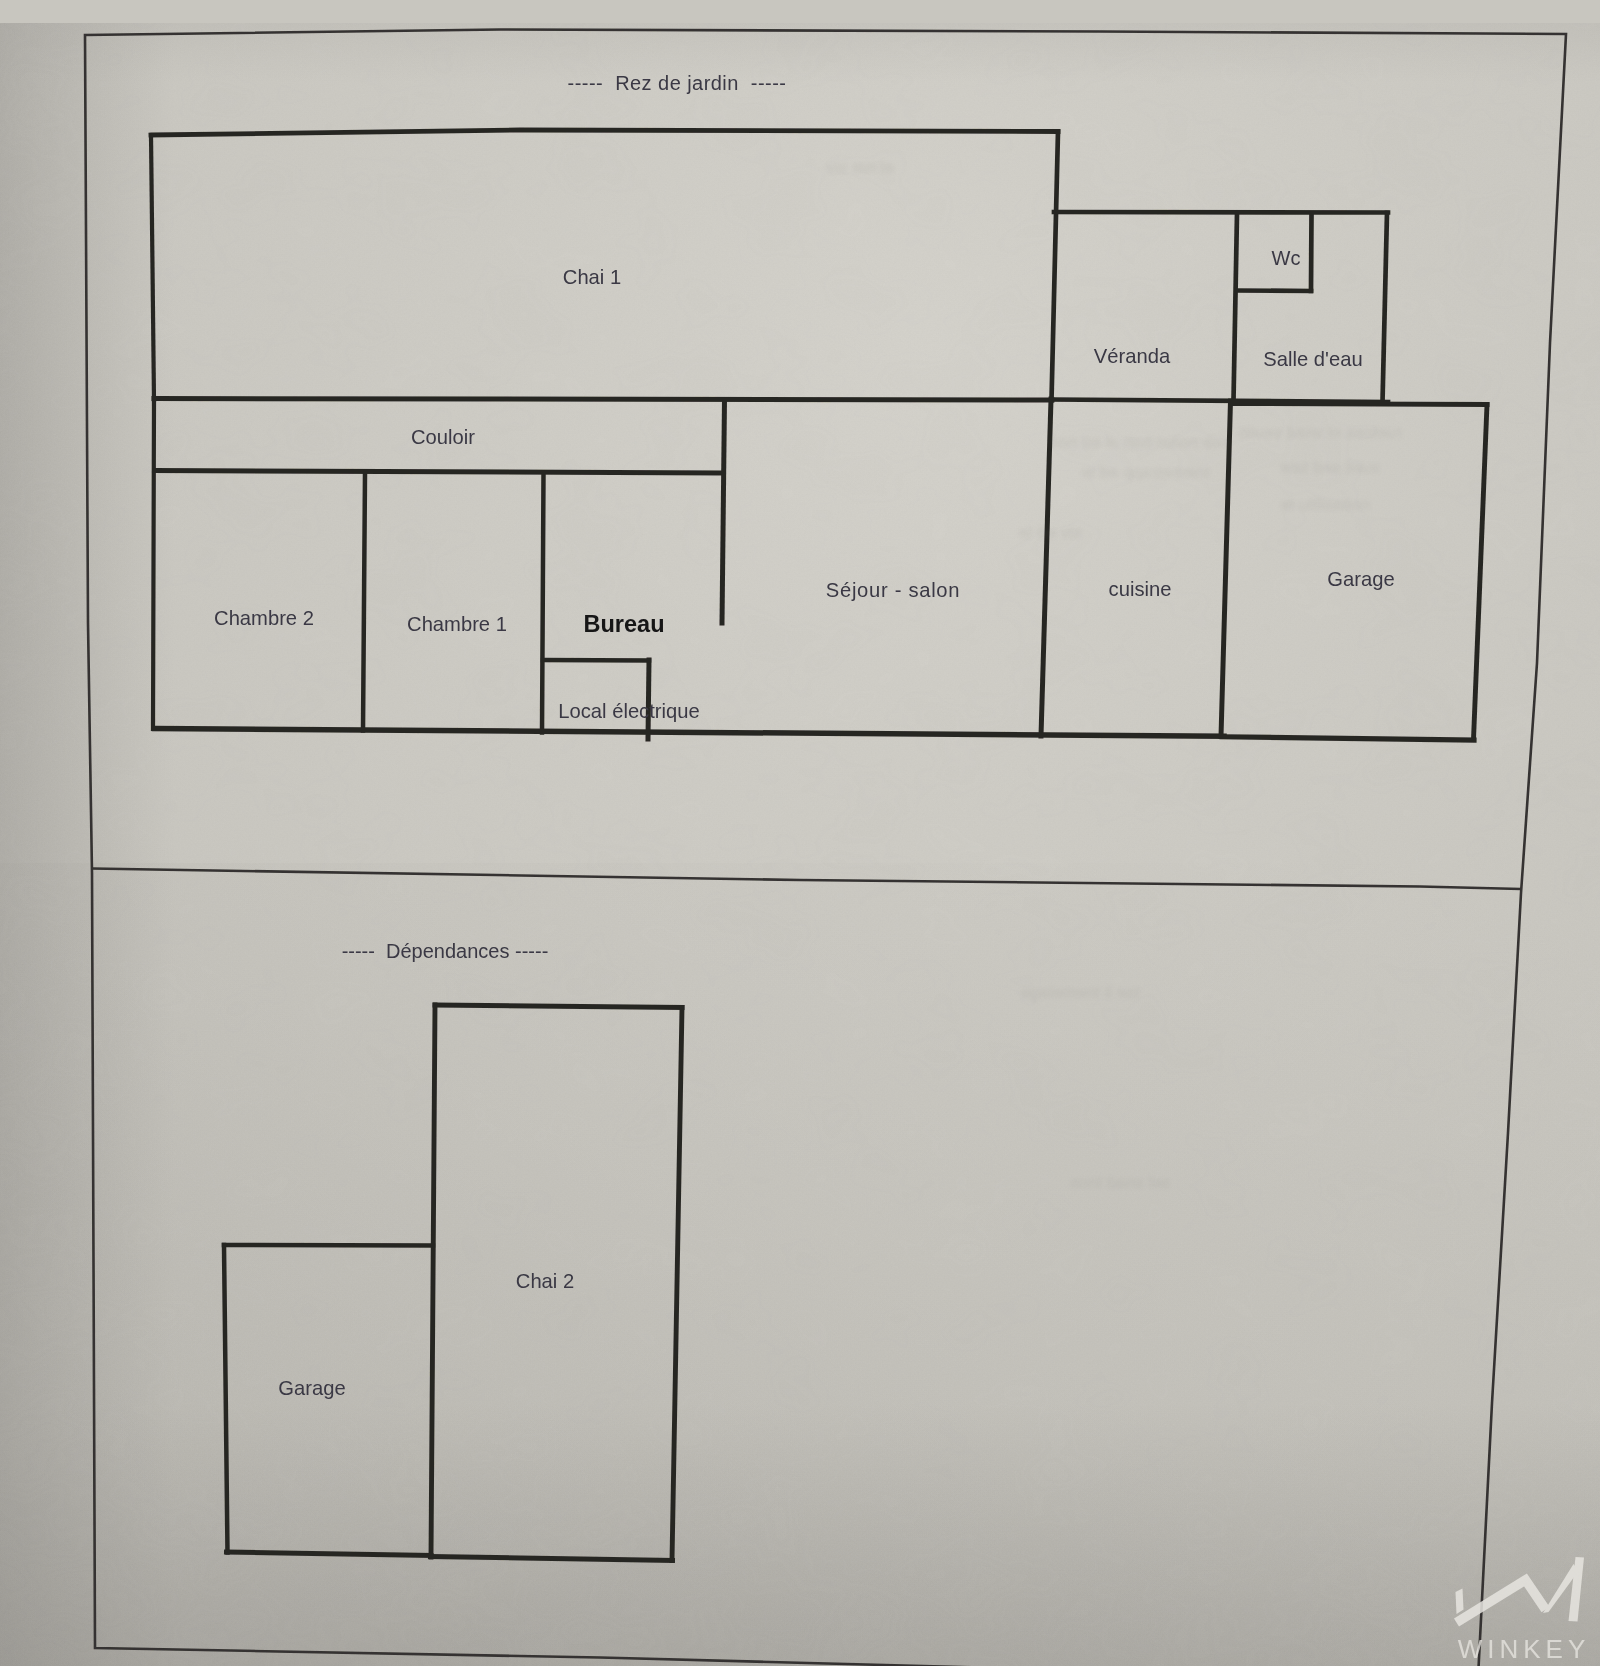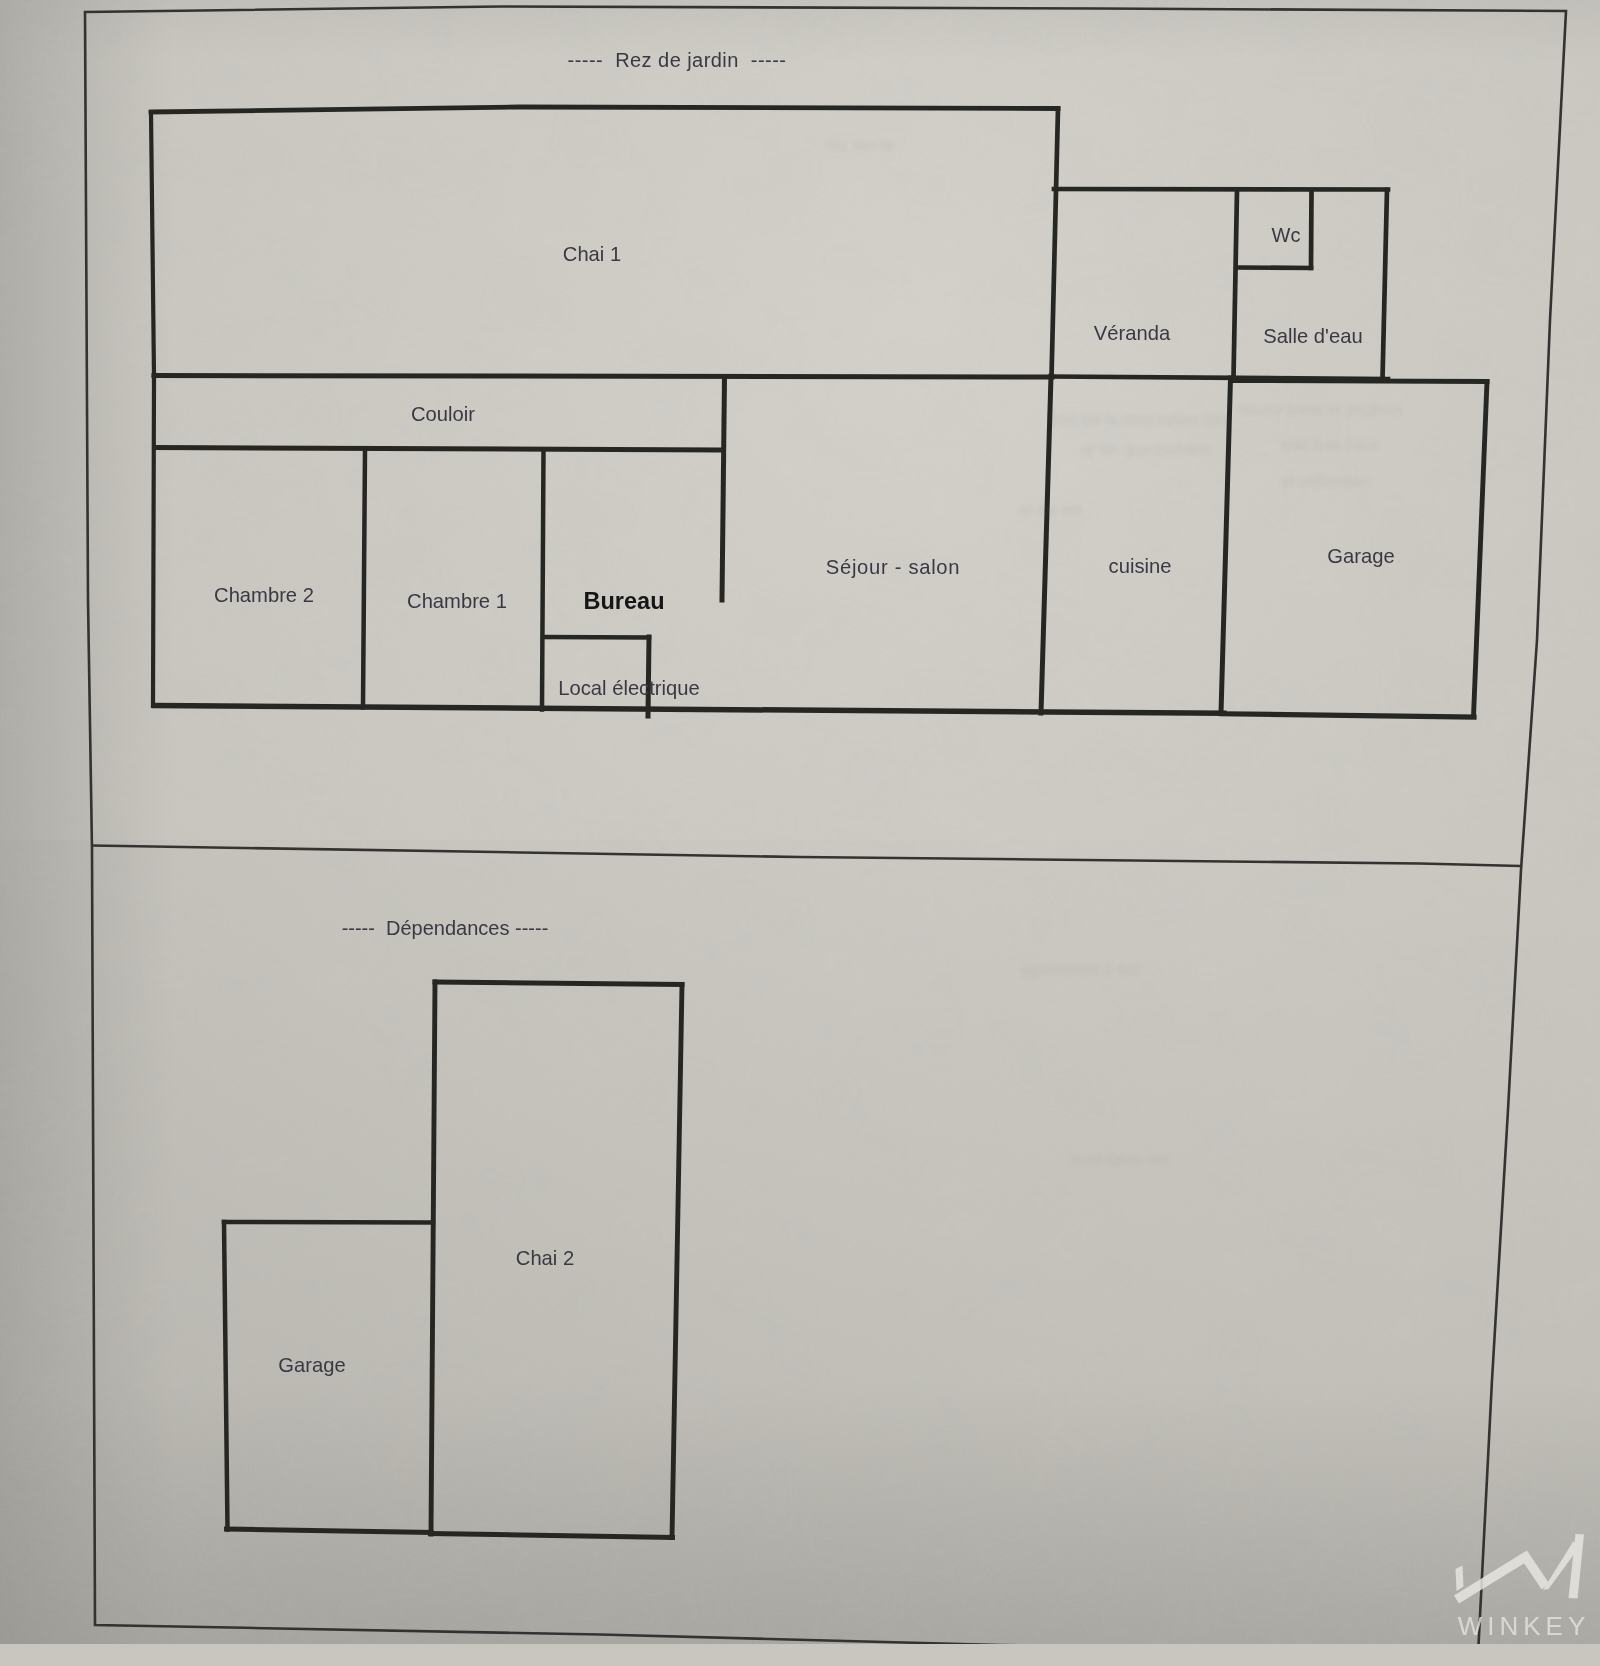--- a/index.html
+++ b/index.html
@@ -1,16 +1,16 @@
 <!DOCTYPE html>
 <html><head>
 <meta charset="utf-8">
 <style>
   html,body{margin:0;padding:0;background:#c8c6bf;}
-  #page{position:relative;width:1600px;height:1644px;overflow:hidden;}
+  #page{position:relative;width:1600px;height:1644px;overflow:hidden;margin-top:23px;}
   svg{position:absolute;top:0;left:0;display:block;}
   text{font-family:"Liberation Sans", sans-serif;}
 </style>
 </head>
 <body>
 <div id="page">
 <svg width="1600" height="1666" viewBox="0 0 1600 1666">
 <defs>
   <radialGradient id="glow" cx="0.58" cy="0.20" r="0.85">
     <stop offset="0" stop-color="#d5d3cc" stop-opacity="0.92"></stop>

